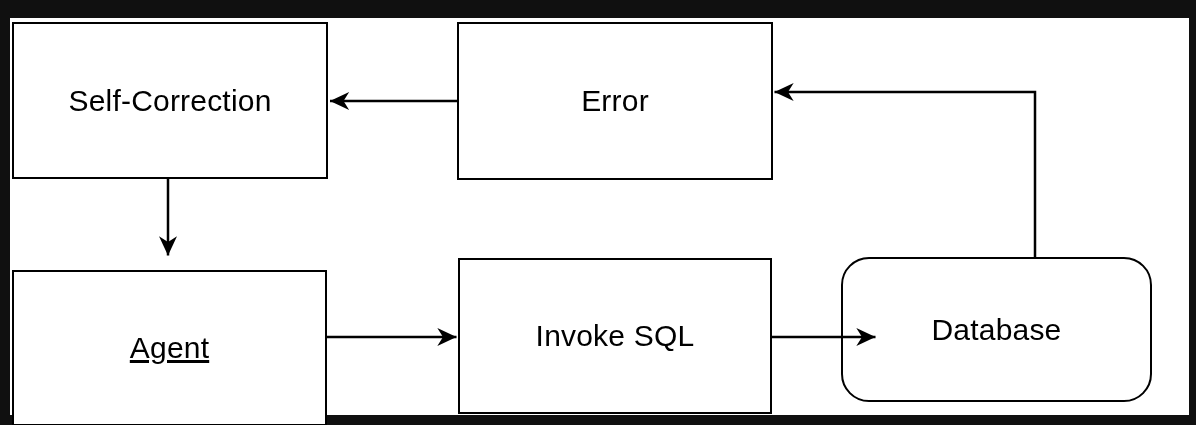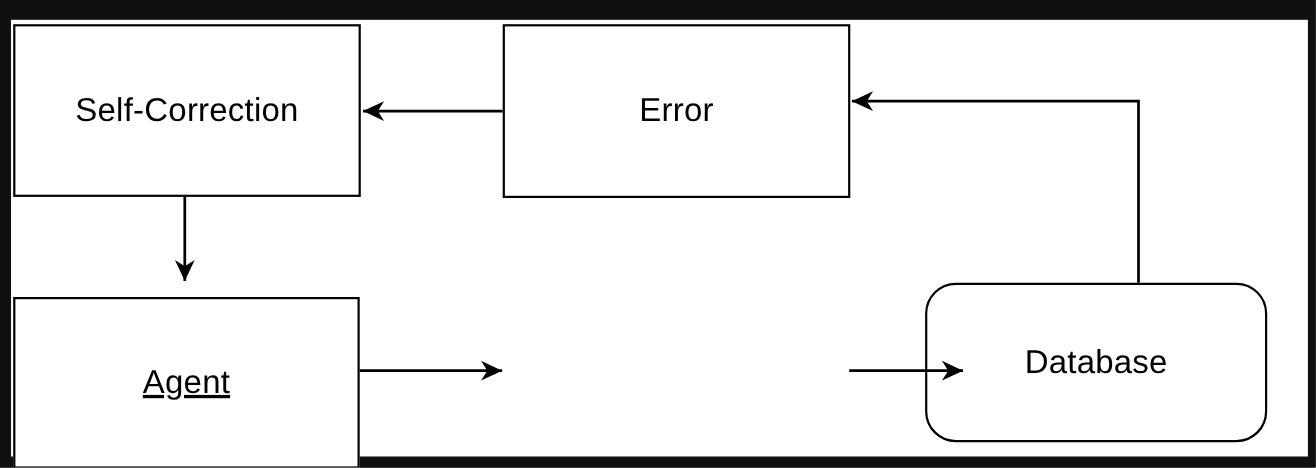--- a/index.html
+++ b/index.html
@@ -78,16 +78,19 @@
 
   <div class="node" id="n-self-correction">
     <span>Self-Correction</span>
   </div>
   <div class="node" id="n-error">
     <span>Error</span>
   </div>
   <div class="node" id="n-agent">
     <span>Agent</span>
   </div>
+  <div class="node" id="n-invoke-sql">
+    <span>Invoke SQL</span>
+  </div>
   <div class="node" id="n-database">
     <span>Database</span>
   </div>
 </div>
 
 </body></html>

